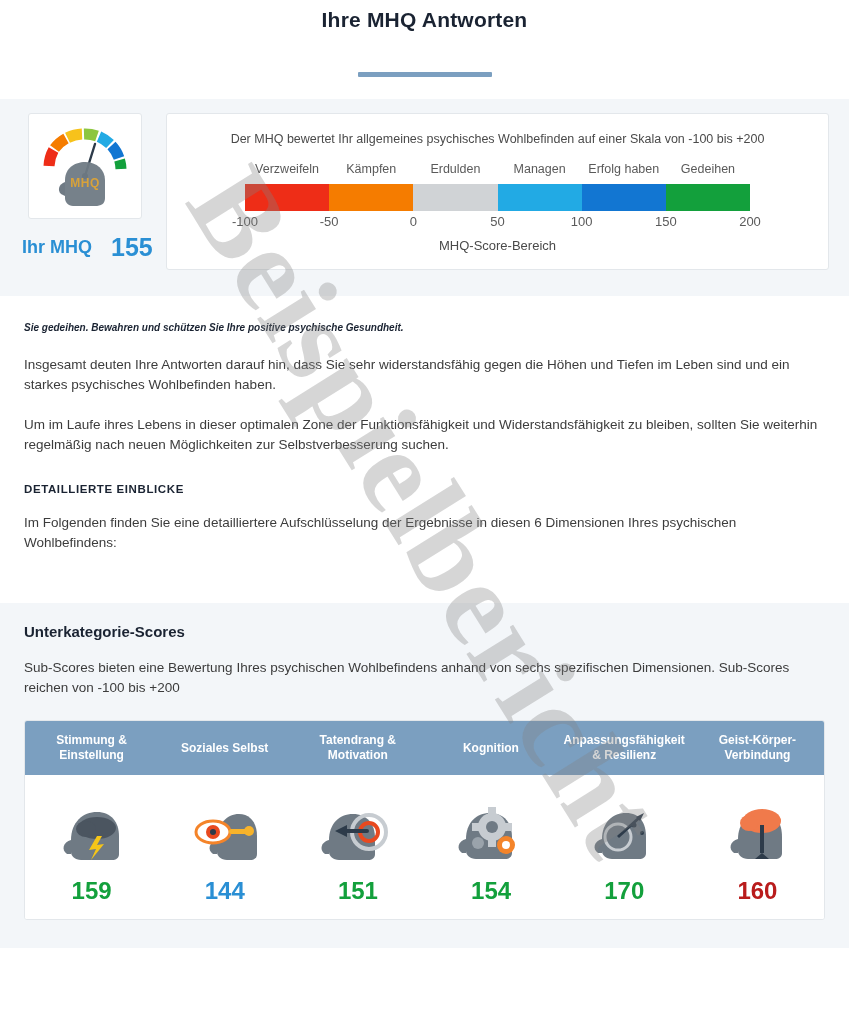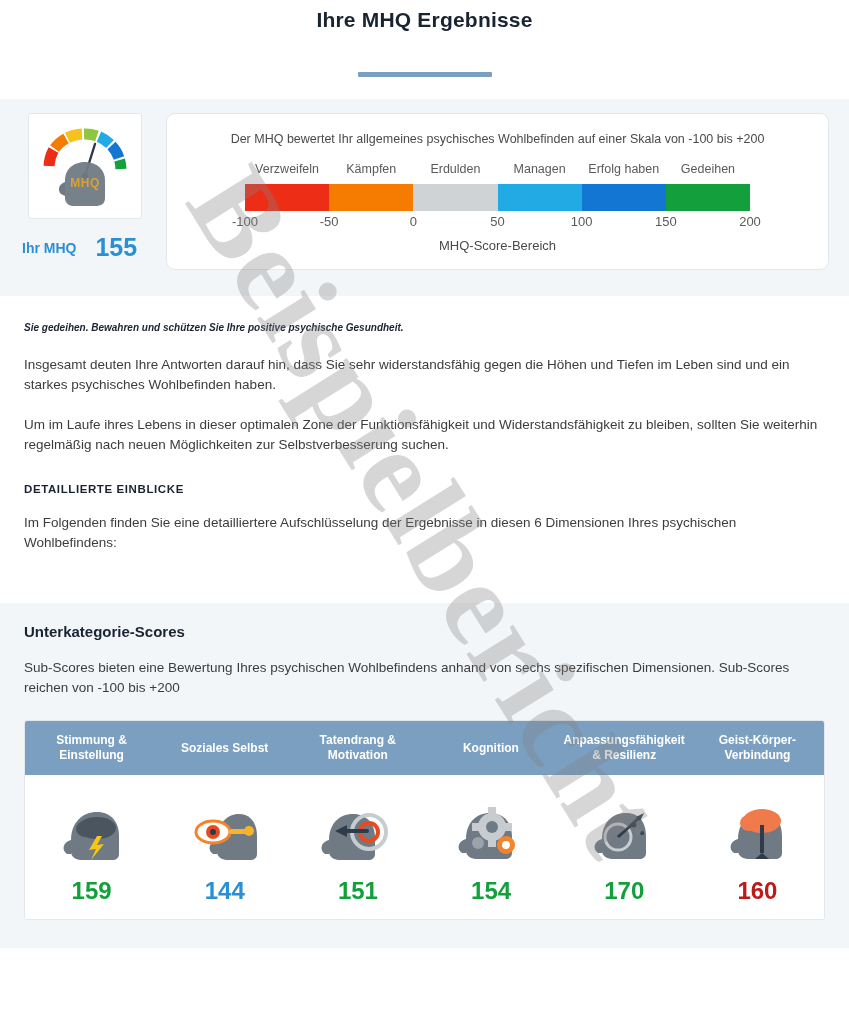--- a/index.html
+++ b/index.html
@@ -82,38 +82,38 @@
     color: #d8a23a;
     letter-spacing: 0.5px;
   }
   .your-mhq {
     margin-top: 14px;
     text-align: left;
     padding-left: 2px;
     white-space: nowrap;
   }
   .your-mhq .lbl {
-    font-size: 14px;
+    font-size: 18px;
     font-weight: bold;
     color: #2a8fd4;
     vertical-align: middle;
   }
   .your-mhq .val {
     font-size: 25px;
     font-weight: bold;
     color: #2a8fd4;
     vertical-align: middle;
     margin-left: 19px;
   }
 
   .scale-card {
     flex: 1 1 auto;
     background: #ffffff;
     border: 1px solid #e3e7eb;
-    border-radius: 9px;
+    border-radius: 3px;
     padding: 18px 20px 16px 20px;
     min-height: 152px;
     box-sizing: border-box;
   }
   .scale-desc {
     font-size: 12.5px;
     color: #4a4a4a;
     margin-bottom: 16px;
     text-align: center;
   }
@@ -257,21 +257,21 @@
     font-family: "Liberation Serif", serif;
     letter-spacing: 1px;
   }
 </style>
 </head>
 <body>
 
 <div class="page">
 
   <div class="header">
-    <div class="header-title">Ihre MHQ Ergebnisse</div>
+    <div class="header-title">Ihre MHQ Antworten</div>
     <div class="header-rule"></div>
   </div>
 
   <div class="top-band">
 
     <div class="gauge-col">
       <div class="gauge-card">
         <svg class="gauge-svg" width="100" height="92" viewBox="0 0 100 92">
 
           <g transform="translate(50,50)">

